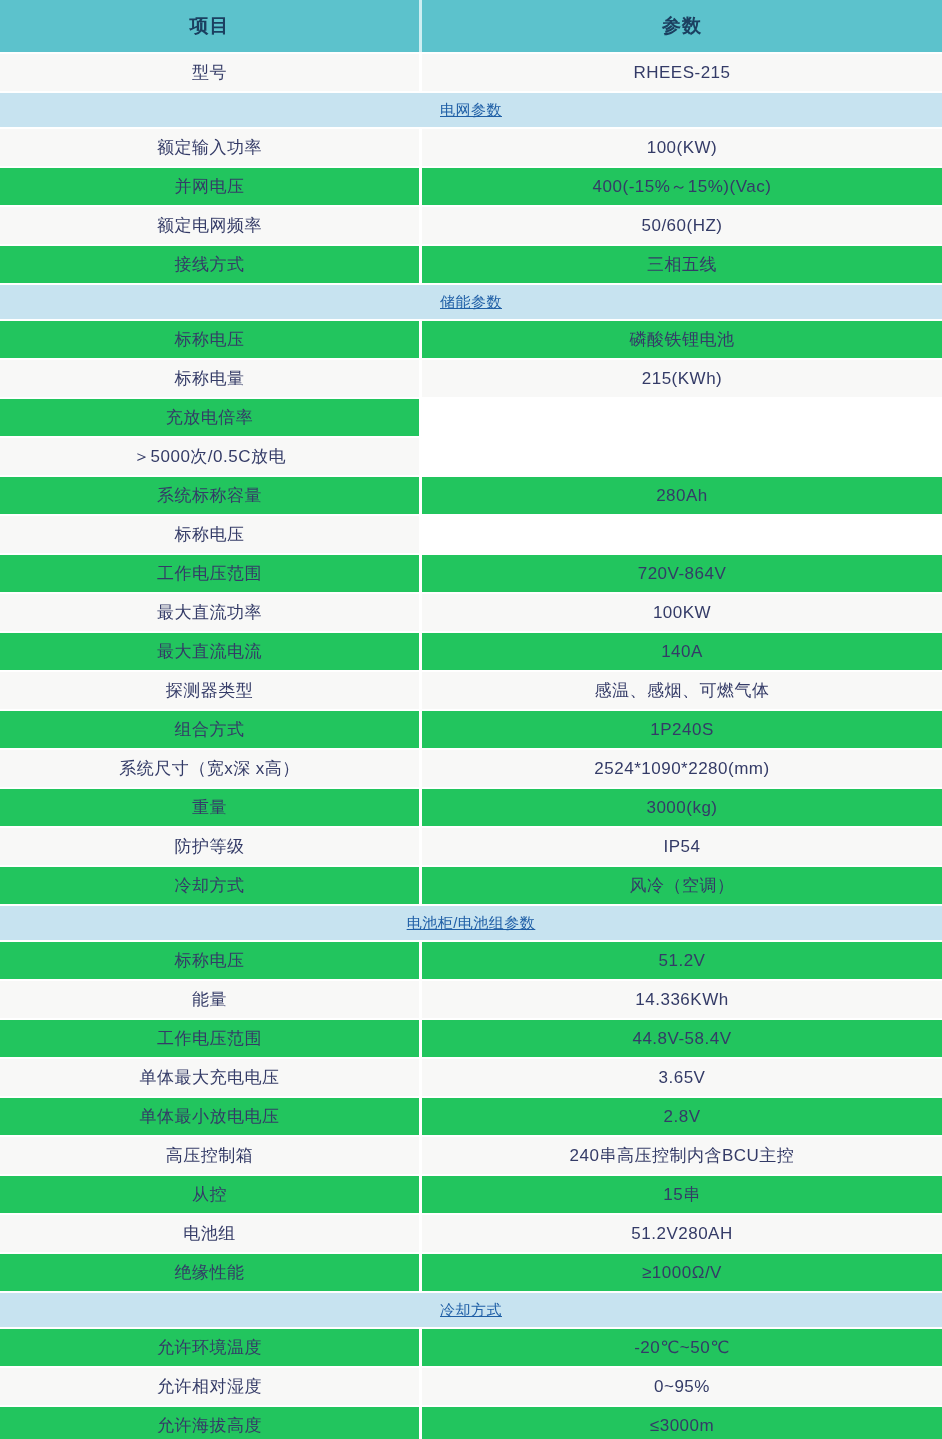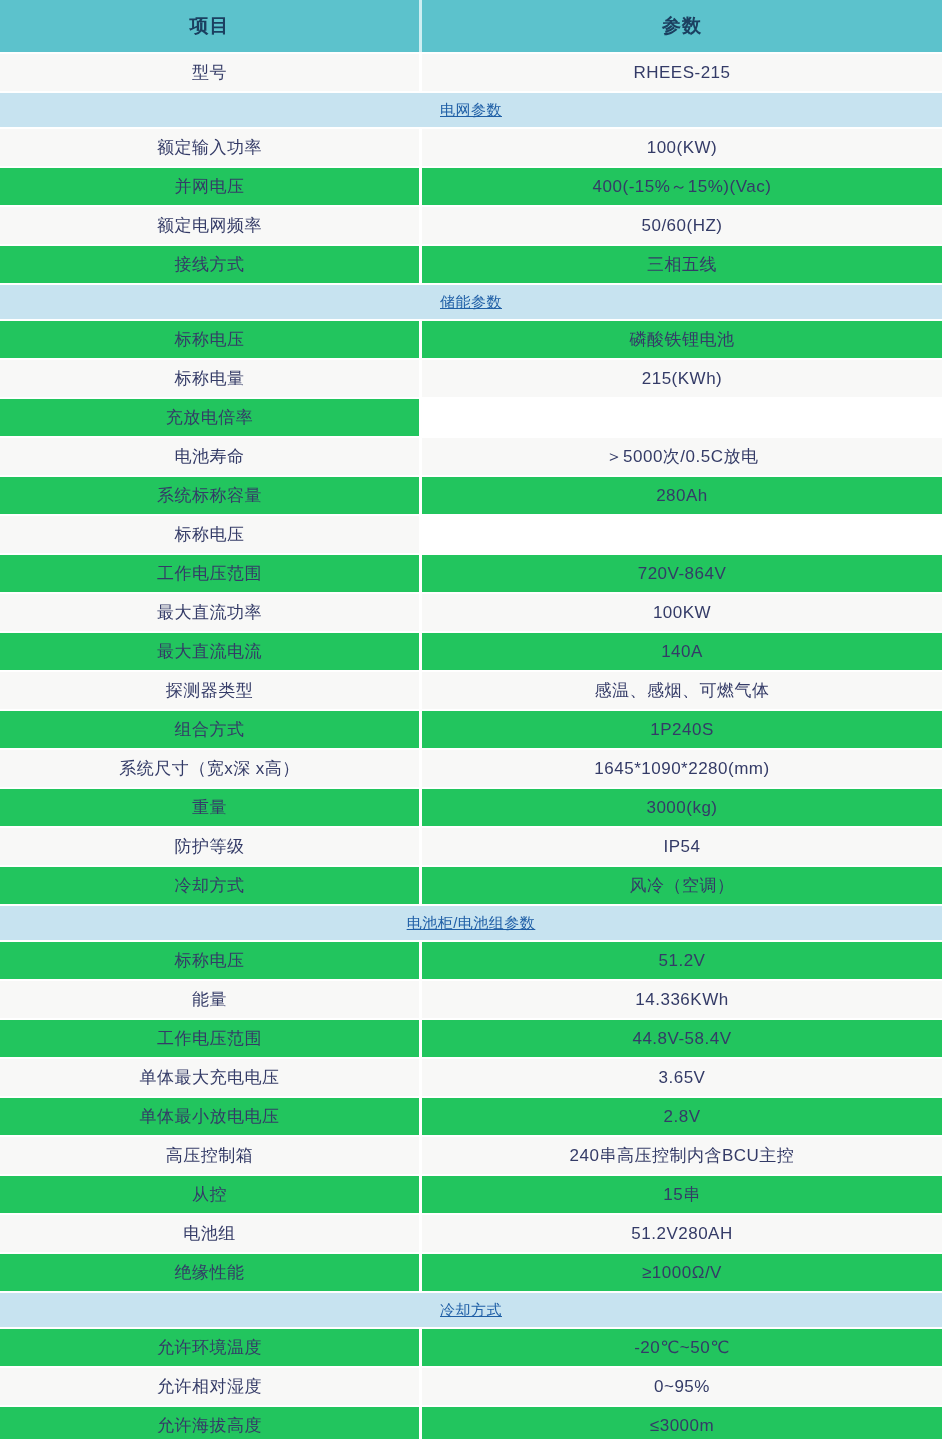--- a/index.html
+++ b/index.html
@@ -100,21 +100,20 @@
         <div class="cell">磷酸铁锂电池</div>
       </div>
       <div class="data-row shade-light">
         <div class="cell">标称电量</div>
         <div class="cell">215(KWh)</div>
       </div>
       <div class="data-row shade-dark">
         <div class="cell">充放电倍率</div>
       </div>
       <div class="data-row shade-light">
-        <div class="cell">电池寿命</div>
         <div class="cell">＞5000次/0.5C放电</div>
       </div>
       <div class="data-row shade-dark">
         <div class="cell">系统标称容量</div>
         <div class="cell">280Ah</div>
       </div>
       <div class="data-row shade-light">
         <div class="cell">标称电压</div>
       </div>
       <div class="data-row shade-dark">
@@ -132,21 +131,21 @@
       <div class="data-row shade-light">
         <div class="cell">探测器类型</div>
         <div class="cell">感温、感烟、可燃气体</div>
       </div>
       <div class="data-row shade-dark">
         <div class="cell">组合方式</div>
         <div class="cell">1P240S</div>
       </div>
       <div class="data-row shade-light">
         <div class="cell">系统尺寸（宽x深 x高）</div>
-        <div class="cell">1645*1090*2280(mm)</div>
+        <div class="cell">2524*1090*2280(mm)</div>
       </div>
       <div class="data-row shade-dark">
         <div class="cell">重量</div>
         <div class="cell">3000(kg)</div>
       </div>
       <div class="data-row shade-light">
         <div class="cell">防护等级</div>
         <div class="cell">IP54</div>
       </div>
       <div class="data-row shade-dark">

